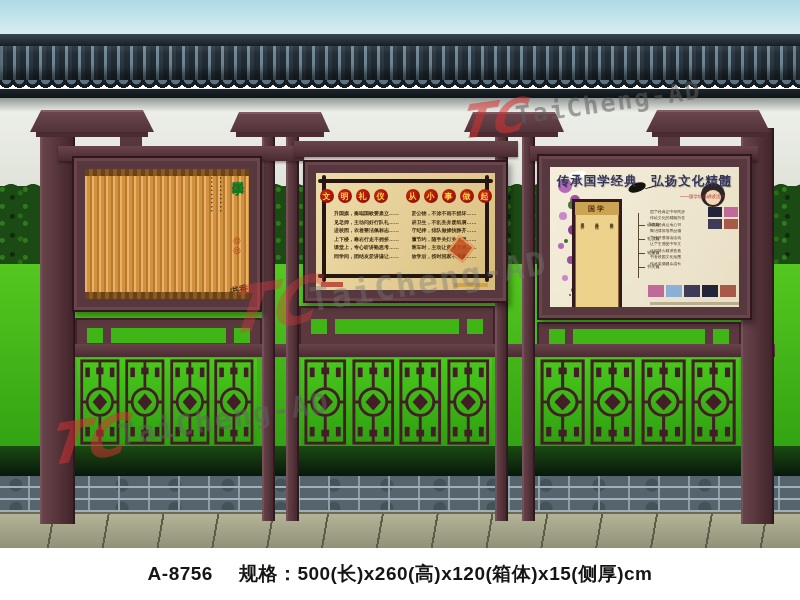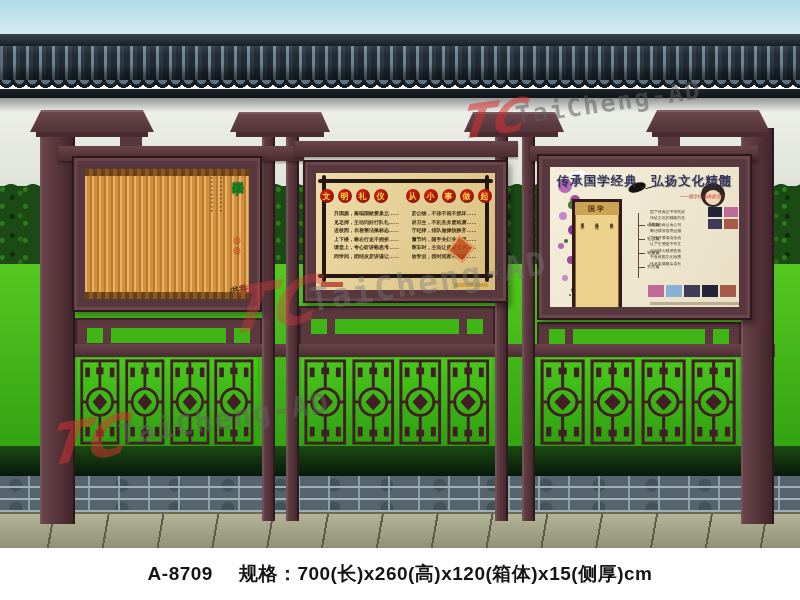--- a/index.html
+++ b/index.html
@@ -515,17 +515,17 @@
   <div class="wm wm2">
     <span class="tc">TC</span>
     <span class="t">TaiCheng-AD</span>
   </div>
   <div class="wm wm3">
     <span class="tc">TC</span>
     <span class="t">TaiCheng-AD</span>
   </div>
 
   <div class="caption">
-    <span>A-8709</span>
-    <span>规格：700(长)x260(高)x120(箱体)x15(侧厚)cm</span>
+    <span>A-8756</span>
+    <span>规格：500(长)x260(高)x120(箱体)x15(侧厚)cm</span>
   </div>
 
 </div>
 
 </body></html>

